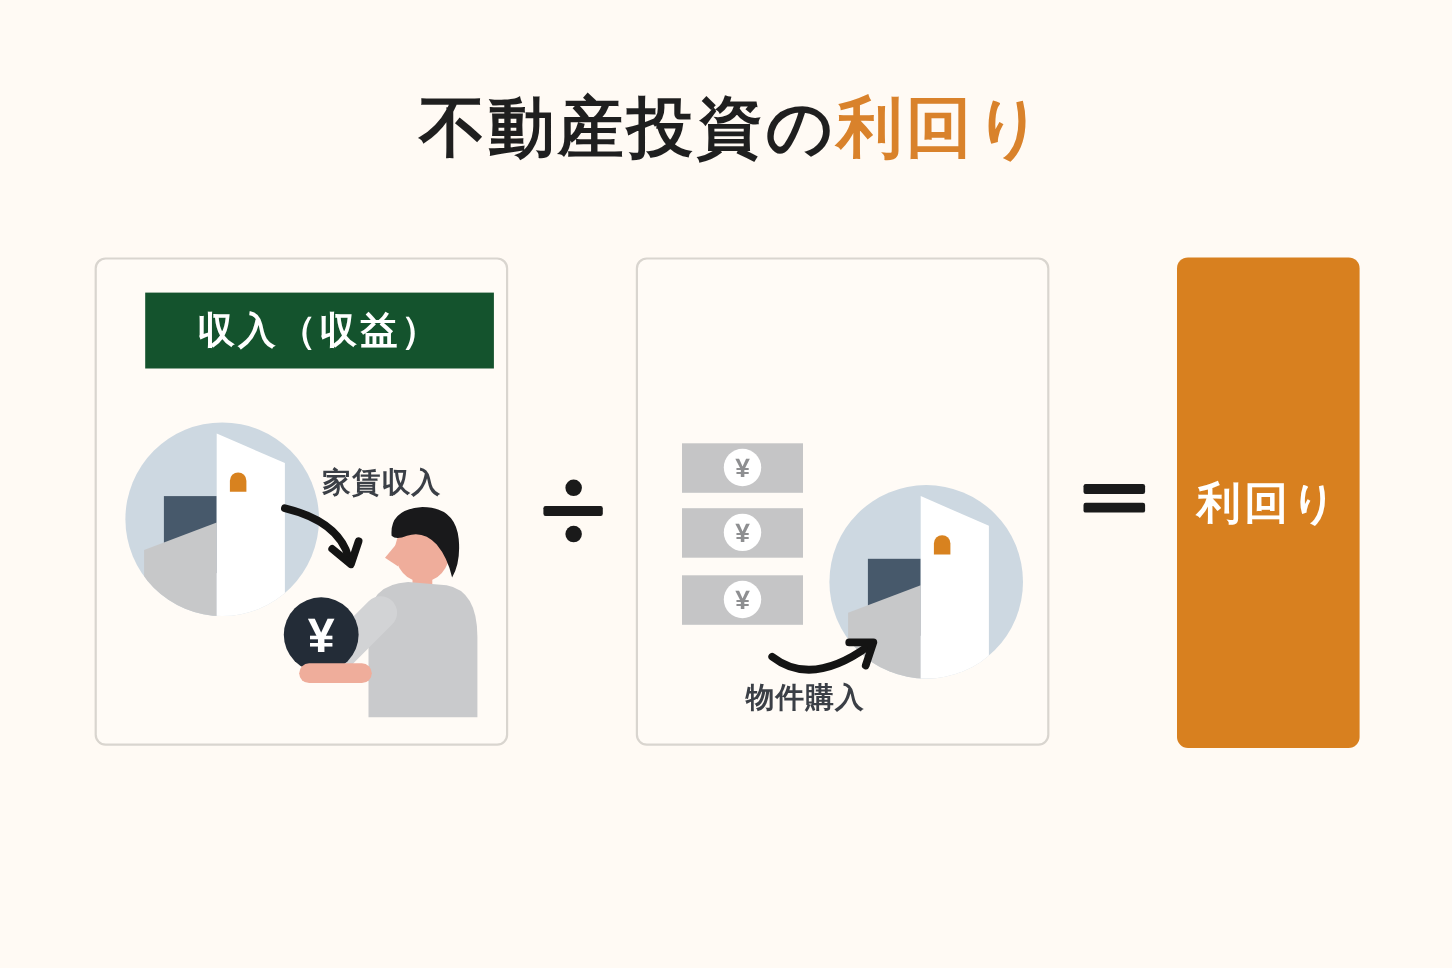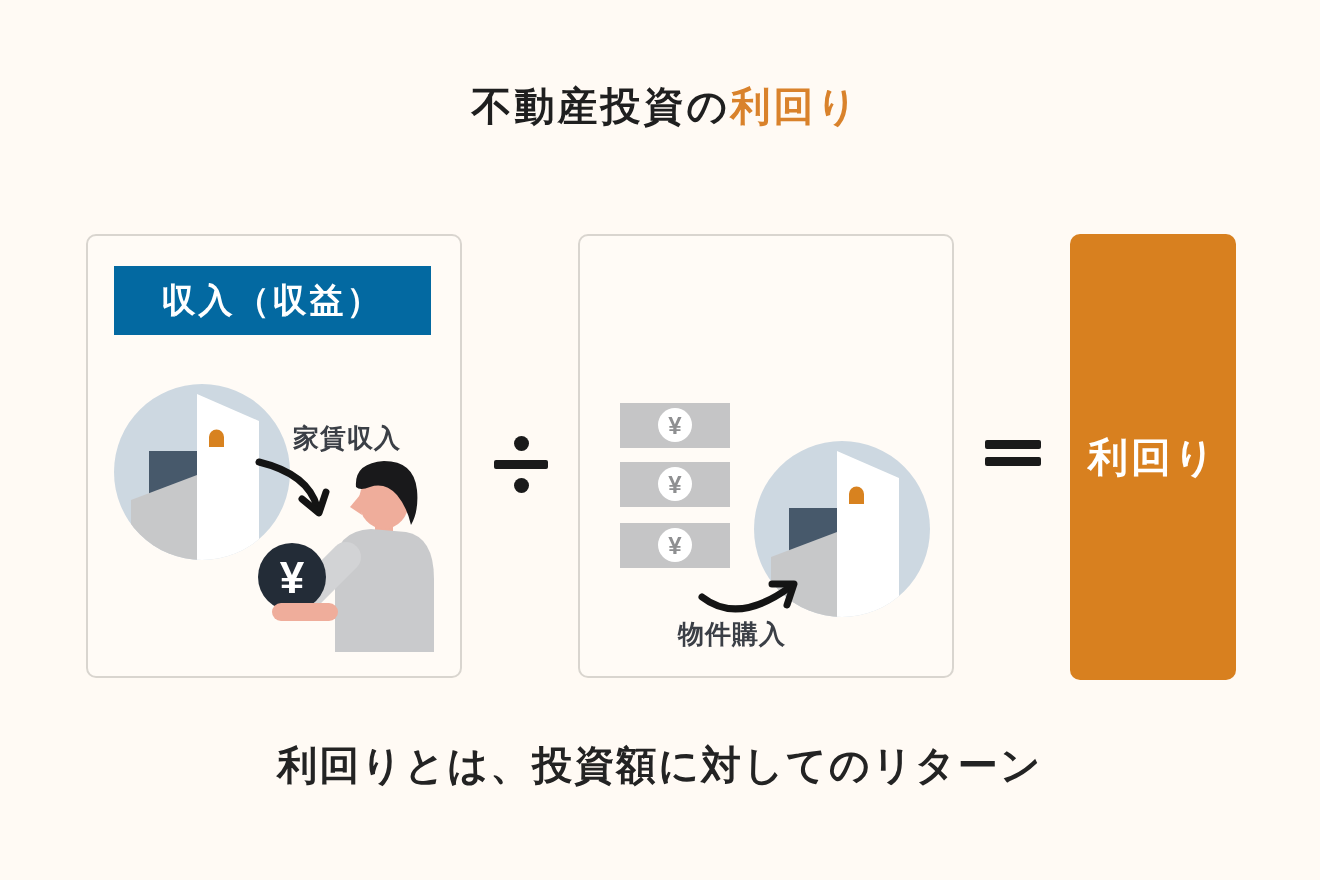--- a/index.html
+++ b/index.html
@@ -4,33 +4,33 @@
 <style>
   * { margin:0; padding:0; box-sizing:border-box; }
   html,body { background:#FFFAF4; }
   .canvas {
     position:relative; width:1320px; height:880px;
     background:#FFFAF4; overflow:hidden;
     font-family:"Liberation Sans", sans-serif;
   }
   .title {
     position:absolute; left:0; right:0; top:86px;
-    text-align:center; font-size:40px; font-weight:bold;
+    text-align:center; font-size:60px; font-weight:bold;
     letter-spacing:3px; color:#1F1F1F; line-height:1;padding-left:12px;
   }
   .title .accent { color:#D9822B; }
   .card {
     position:absolute; top:234px; width:376px; height:444px;
     background:#FFFBF6; border:2px solid #D9D5CF; border-radius:10px;
   }
   .card.income { left:86px; }
   .card.investment { left:578px; }
   .card-header {
-    position:absolute; left:26px; top:30px; width:317px; height:69px;
-    background:#0369a1; color:#FFFFFF;
+    position:absolute; left:44px; top:30px; width:317px; height:69px;
+    background:#14532d; color:#FFFFFF;
     display:flex; align-items:center; justify-content:center;
     font-size:34px; font-weight:bold; letter-spacing:3px;
   }
   .illus { position:absolute; left:0; top:99px; width:376px; height:345px; }
   .svg-label { font-size:26px; font-weight:600; fill:#3B3F46; letter-spacing:1px; }
   .op-divide {
     position:absolute; left:494px; top:436px; width:54px;
     display:flex; flex-direction:column; align-items:center; gap:9px;
   }
   .op-divide .dot { width:15px; height:15px; border-radius:50%; background:#1A1A1A; }
@@ -145,15 +145,14 @@
 
   <div class="op-equals">
     <div class="bar"></div>
     <div class="bar"></div>
   </div>
 
   <div class="result-box">
     <span>利回り</span>
   </div>
 
-  <p class="caption">利回りとは、投資額に対してのリターン</p>
 
 </div>
 
 </body></html>

